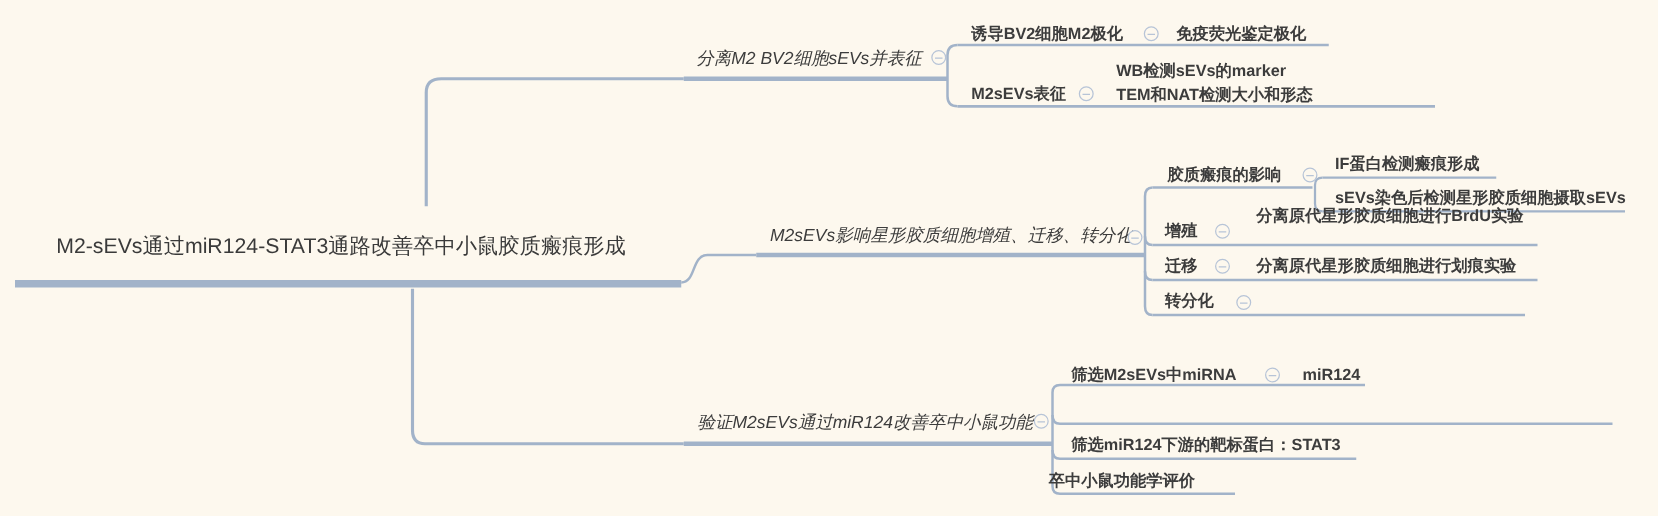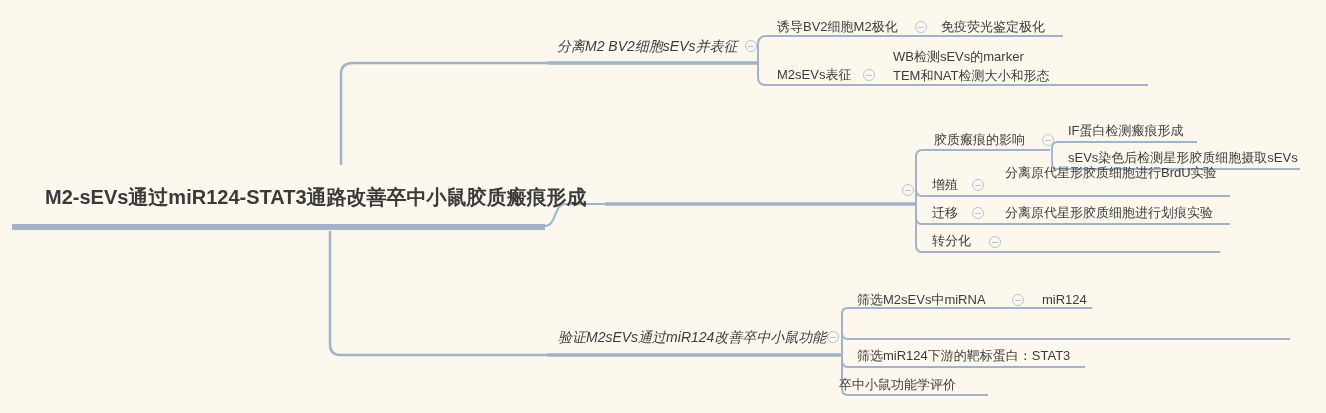--- a/index.html
+++ b/index.html
@@ -15,23 +15,23 @@
     overflow:hidden;
   }
   svg.lines{position:absolute;left:0;top:0;}
   .node{
     position:absolute;
     white-space:nowrap;
     color:#3c3c3c;
     line-height:17px;
     font-size:13px;
   }
-  .t-root{font-size:20px;line-height:24px;color:#3a3a3a;font-weight:bold;}
+  .t-root{font-size:17px;line-height:24px;color:#3a3a3a;}
   .t-b{font-size:14px;line-height:18px;font-style:italic;}
-  .t-s{font-size:13px;line-height:17px;}
+  .t-s{font-size:13px;line-height:17px;font-weight:bold;}
   .t-wrap{line-height:19px;}
   .collapse{
     position:absolute;
     width:12px;height:12px;
     box-sizing:border-box;
     border:1px solid #b7c4d7;
     border-radius:50%;
     background:#fdf8ee;
   }
   .collapse::after{
@@ -88,20 +88,21 @@
 
   <div class="node t-b" style="left:557px;top:37px">分离M2 BV2细胞sEVs并表征</div>
   <div class="node t-s" style="left:777px;top:18px">诱导BV2细胞M2极化</div>
   <div class="node t-s" style="left:941px;top:18px">免疫荧光鉴定极化</div>
   <div class="node t-s" style="left:777px;top:66px">M2sEVs表征</div>
   <div class="node t-s t-wrap" style="left:893px;top:47px">
     <div>WB检测sEVs的marker</div>
     <div>TEM和NAT检测大小和形态</div>
   </div>
 
+  <div class="node t-b" style="left:616px;top:179px">M2sEVs影响星形胶质细胞增殖、迁移、转分化</div>
   <div class="node t-s" style="left:934px;top:131px">胶质瘢痕的影响</div>
   <div class="node t-s" style="left:1068px;top:122px">IF蛋白检测瘢痕形成</div>
   <div class="node t-s" style="left:1068px;top:149px">sEVs染色后检测星形胶质细胞摄取sEVs</div>
   <div class="node t-s" style="left:932px;top:176px">增殖</div>
   <div class="node t-s" style="left:1005px;top:164px">分离原代星形胶质细胞进行BrdU实验</div>
   <div class="node t-s" style="left:932px;top:204px">迁移</div>
   <div class="node t-s" style="left:1005px;top:204px">分离原代星形胶质细胞进行划痕实验</div>
   <div class="node t-s" style="left:932px;top:232px">转分化</div>
 
   <div class="node t-b" style="left:558px;top:328px">验证M2sEVs通过miR124改善卒中小鼠功能</div>

